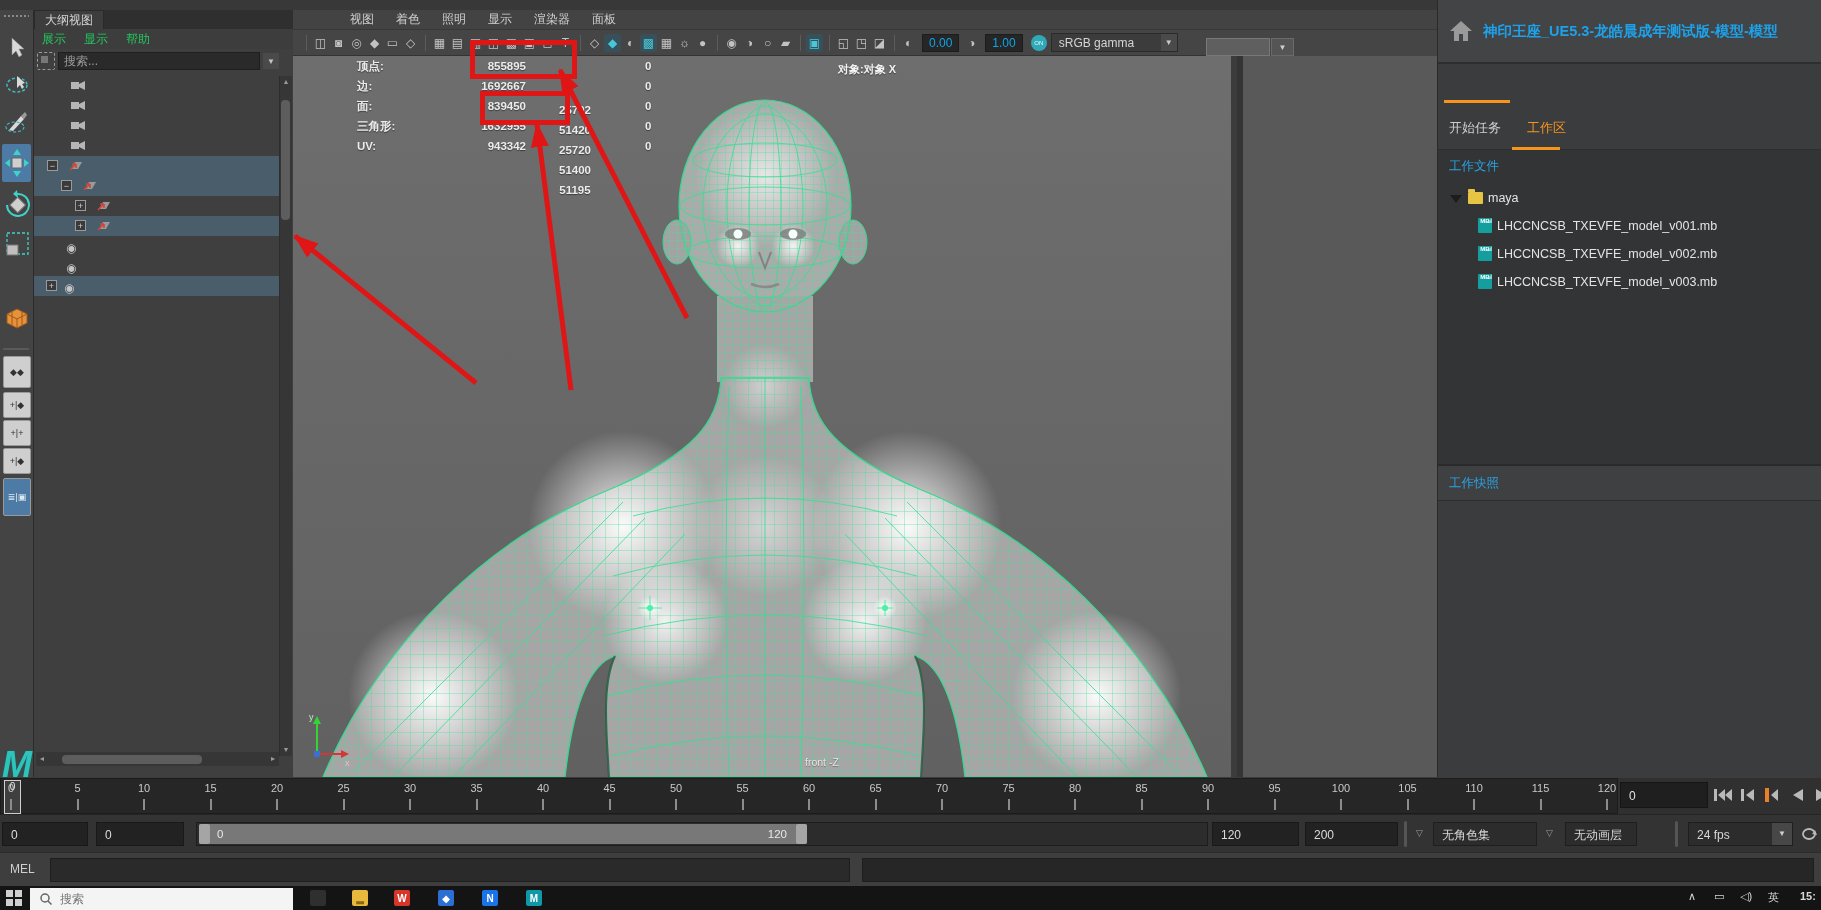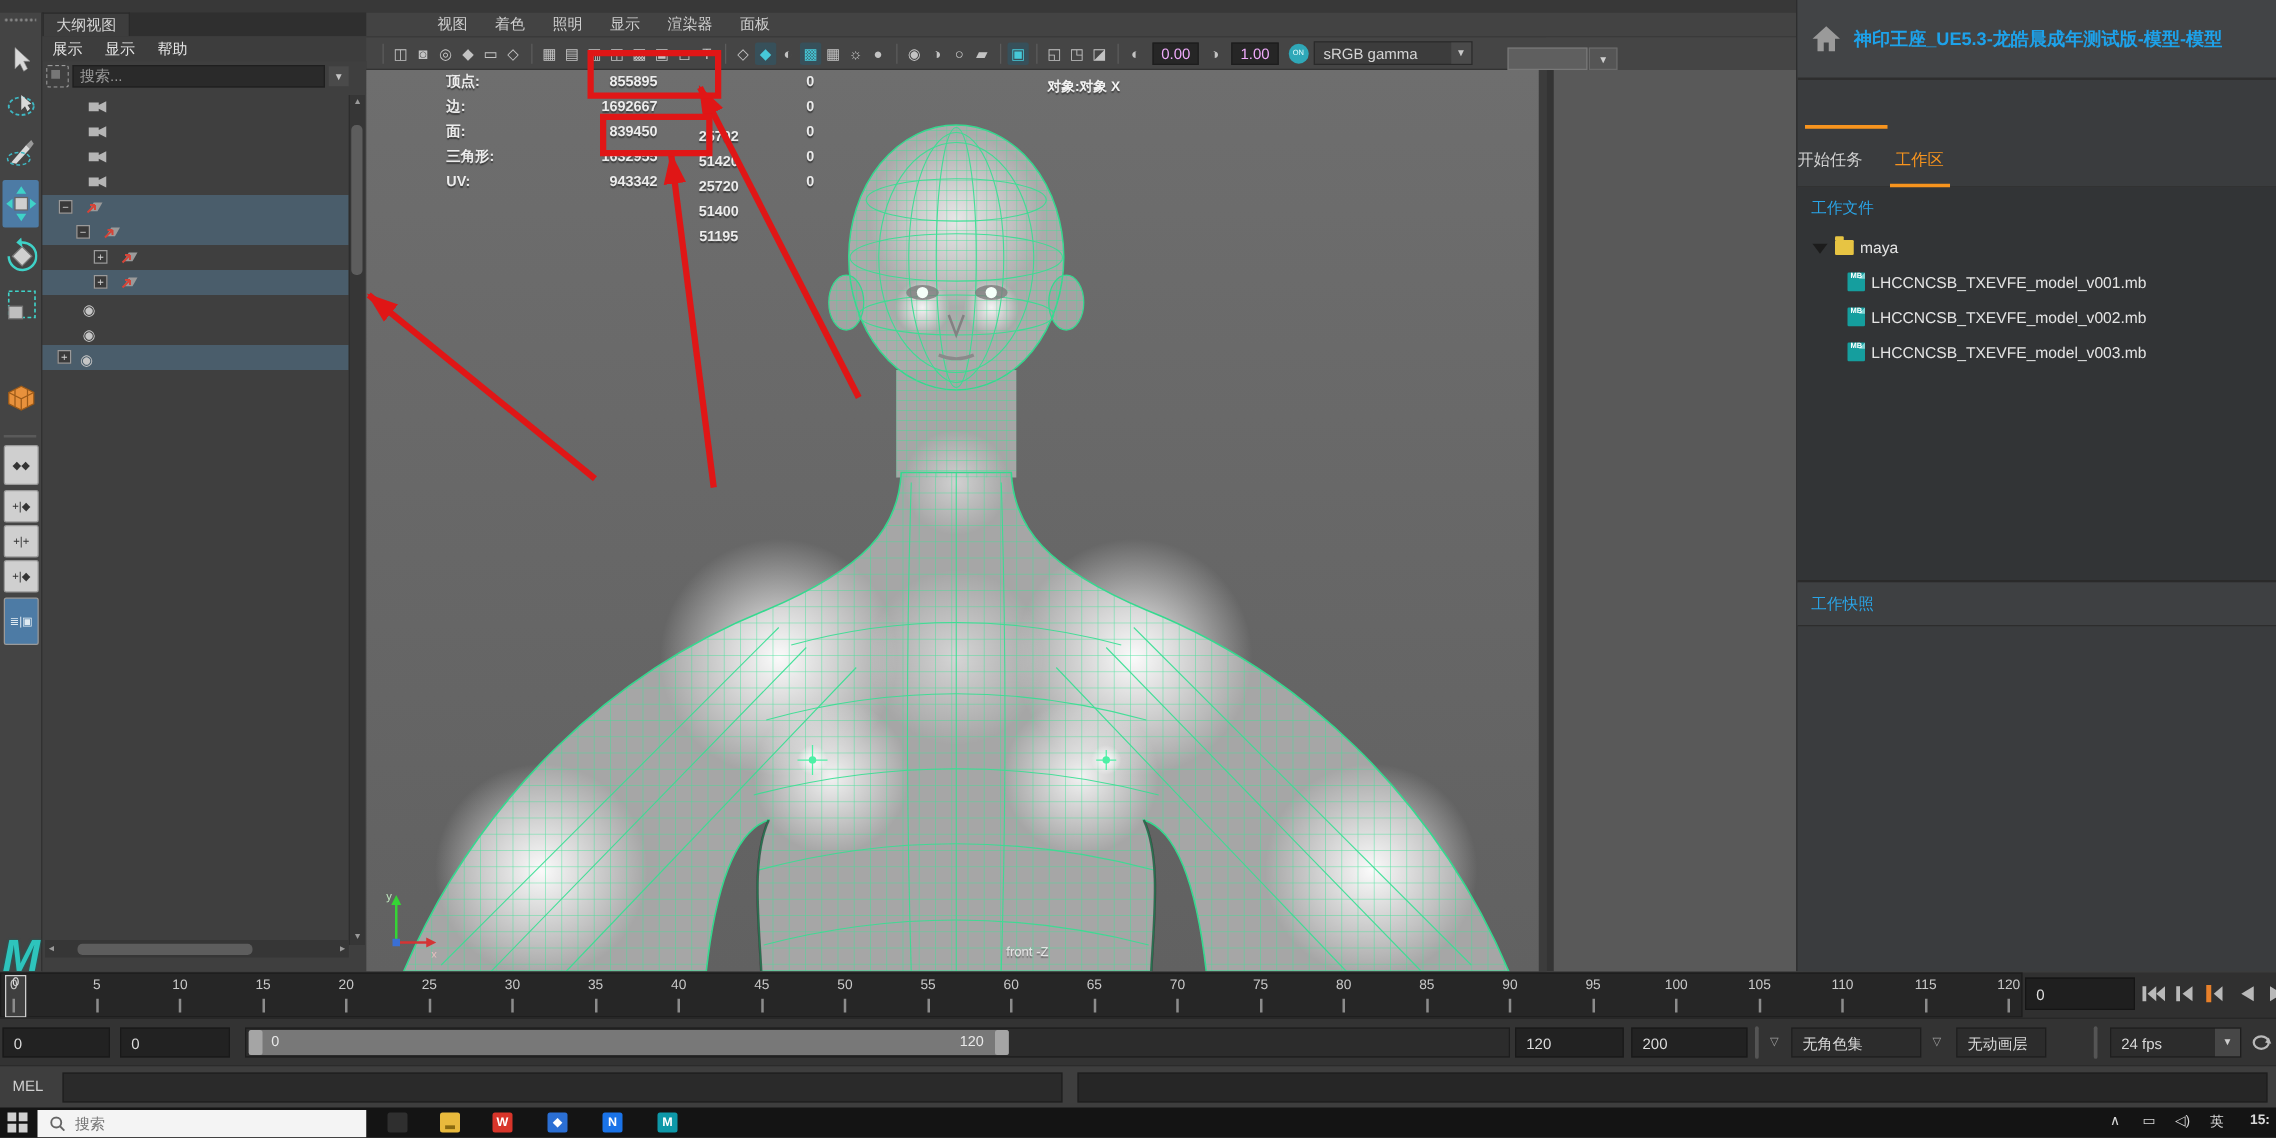--- a/index.html
+++ b/index.html
@@ -22,21 +22,21 @@
   .layout-btn.blue{background:#4d7ba5;color:#dfeaf2;}
   .maya-logo{left:1px;top:733px;width:32px;height:44px;font-size:36px;font-weight:bold;
     color:#2ec4bc;font-style:italic;line-height:44px;text-align:center;
     text-shadow:0 0 2px #0c6f6a;}
   
   .outliner{left:34px;top:10px;width:259px;height:767px;background:#3f3f3f;border-right:3px solid #2d2d2d;}
   .out-tabbar{left:0;top:0;width:100%;height:19px;background:#2f2f2f;}
   .out-tab{left:2px;top:1px;height:18px;padding:0 10px;background:#3d3d3d;color:#d4d4d4;
     line-height:18px;display:inline-block;border:1px solid #2a2a2a;border-bottom:none;}
   .out-menus{left:0;top:19px;width:100%;height:20px;background:#3d3d3d;display:flex;gap:18px;
-    padding-left:8px;align-items:center;color:#e5e5e5;}
+    padding-left:8px;align-items:center;color:#22c55e;}
   .out-search-row{left:0;top:41px;width:100%;height:20px;display:flex;align-items:center;gap:3px;padding-left:3px;box-sizing:border-box;}
   .out-search-icn{width:16px;height:16px;border:1px dashed #9a9a9a;border-radius:2px;position:relative;}
   .out-search-icn:after{content:"";position:absolute;left:3px;top:3px;width:7px;height:7px;background:#777;}
   .out-search{flex:1;height:16px;background:#2a2a2a;border:1px solid #1f1f1f;color:#9a9a9a;
     padding-left:5px;line-height:16px;}
   .out-search-dd{width:16px;height:16px;background:#4a4a4a;color:#c5c5c5;font-size:8px;
     display:flex;align-items:center;justify-content:center;margin-right:14px;}
   .out-rows{left:0;top:66px;width:245px;}
   .orow{position:relative;height:20px;line-height:20px;white-space:nowrap;color:#dcdcdc;}
   .orow.sel{background:#4a5d6b;}
@@ -51,21 +51,21 @@
   .out-hthumb{margin-left:14px;width:140px;height:9px;background:#5d5d5d;border-radius:4px;}
   
   .vp-menubar{left:293px;top:10px;width:1144px;height:20px;background:#434343;display:flex;gap:22px;
     padding-left:57px;align-items:center;color:#cfcfcf;border-bottom:1px solid #383838;box-sizing:border-box;}
   .vp-toolbar{left:293px;top:30px;width:1144px;height:26px;background:#454545;display:flex;align-items:center;
     padding-left:8px;box-sizing:border-box;border-bottom:1px solid #333;}
   .vti{width:17px;height:18px;display:flex;align-items:center;justify-content:center;color:#c3c3c3;
     font-size:12px;margin-right:1px;border-radius:2px;}
   .vti.active{color:#46c8d8;background:#37505a;}
   .vti-sep{width:1px;height:16px;background:#5c5c5c;margin:0 5px;}
-  .vp-field{height:16px;background:#262626;border:1px solid #1d1d1d;color:#f0abfc;line-height:16px;
+  .vp-field{height:16px;background:#262626;border:1px solid #1d1d1d;color:#0ea5e9;line-height:16px;
     padding:0 6px;margin:0 4px;}
   .gamma-on{width:16px;height:16px;border-radius:50%;background:#2fa8b8;color:#e8ffff;font-size:6px;
     display:flex;align-items:center;justify-content:center;margin:0 4px;}
   .vp-combo{height:17px;background:#3c3c3c;border:1px solid #2a2a2a;color:#d5d5d5;display:flex;
     align-items:center;padding-left:7px;}
   .vp-combo .dd{width:16px;height:100%;margin-left:8px;background:#4a4a4a;color:#c9c9c9;font-size:8px;
     display:flex;align-items:center;justify-content:center;}
   
   .viewport{left:293px;top:56px;width:938px;height:721px;background:linear-gradient(#6e6e6e,#616161);overflow:hidden;}
   .hud{left:57px;top:0;line-height:20px;font-weight:bold;color:#ececec;font-size:11.5px;text-shadow:0 1px 1px rgba(0,0,0,.45);}
@@ -84,21 +84,21 @@
   .strip-combo-dd{left:1271px;top:38px;width:21px;height:16px;background:#555;border:1px solid #6a6a6a;
     color:#cfcfcf;font-size:8px;display:flex;align-items:center;justify-content:center;}
   .panel{left:1437px;top:0;width:384px;height:777px;background:#3a3c3e;border-left:1px solid #2a2a2a;}
   .panel-header{left:0;top:0;width:100%;height:62px;background:#424446;border-bottom:2px solid #2e2e2e;}
   .home-icn{left:11px;top:20px;}
   .panel-title{left:45px;top:22px;width:336px;color:#1da2ea;font-weight:bold;font-size:14.5px;white-space:nowrap;overflow:hidden;}
   .panel-tabs{left:0;top:64px;width:100%;height:40px;display:flex;gap:21px;padding-left:10px;
     align-items:center;color:#d2d2d2;font-size:13px;box-sizing:border-box;}
   .ptab.active{color:#f7941e;}
   .ptab-underline{left:6px;top:100px;width:66px;height:3px;background:#f7941e;}
-  .panel-subtabs{left:0;top:106px;width:100%;height:44px;display:flex;gap:26px;
+  .panel-subtabs{left:0;top:106px;width:100%;height:44px;display:flex;gap:26px;padding-left:11px;
     align-items:center;color:#cfcfcf;font-size:13px;box-sizing:border-box;border-bottom:1px solid #2f2f2f;}
   .stab.active{color:#f7941e;}
   .stab-underline{left:74px;top:147px;width:48px;height:3px;background:#f7941e;}
   .files-area{left:0;top:150px;width:100%;height:314px;background:#323436;}
   .files-header{left:11px;top:158px;color:#2aa4e6;font-size:12.5px;}
   .ftree-row{position:absolute;left:0;height:24px;line-height:24px;color:#e4e4e4;white-space:nowrap;font-size:12.5px;}
   .tri-down{display:inline-block;width:0;height:0;border-left:6px solid transparent;border-right:6px solid transparent;
     border-top:8px solid #1c1c1c;vertical-align:middle;margin-right:6px;}
   .folder-icn{display:inline-block;width:15px;height:12px;background:#e7c443;border-radius:1px;position:relative;
     vertical-align:-2px;margin-right:5px;}

